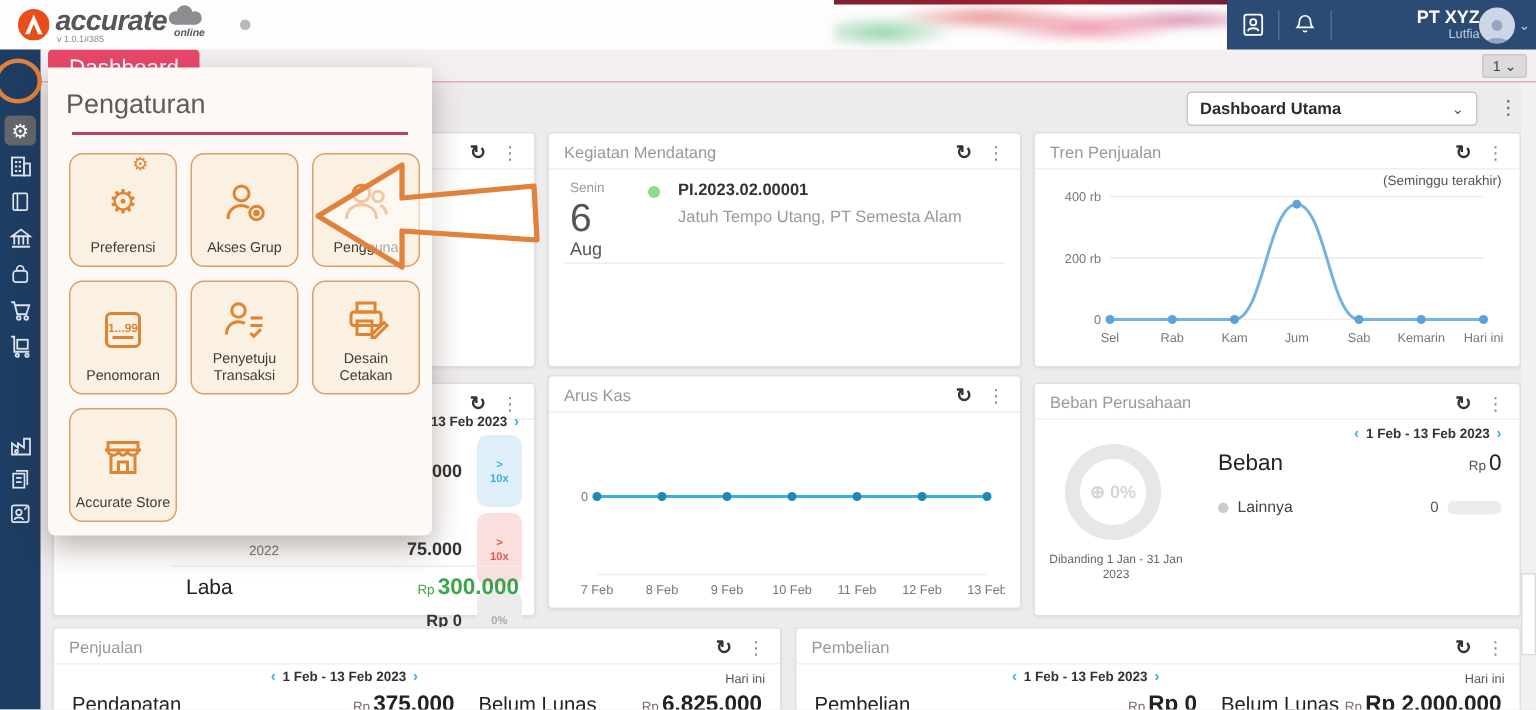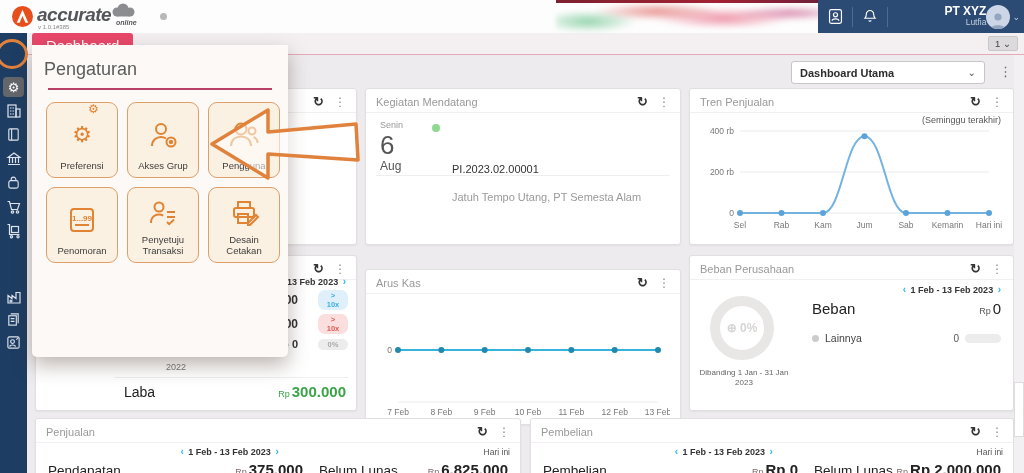--- a/index.html
+++ b/index.html
@@ -72,33 +72,33 @@
   .datenav { font-size:9px; font-weight:bold; color:#333; white-space:nowrap; }
   .datenav .arr { color:#29b6f6; font-size:10px; font-weight:bold; cursor:pointer; padding:0 2px; }
 
   
   .event-row { display:flex; padding:8px 14px 0; }
   .ev-day { width:46px; text-align:left; line-height:1; }
   .ev-dayname { font-size:9px; color:#999; }
   .ev-date { font-size:26px; color:#555; font-weight:300; margin:2px 0; }
   .ev-month { font-size:12px; color:#555; }
   .ev-dot { width:8px; height:8px; border-radius:50%; background:#8fd98f; margin:3px 12px 0 6px; }
-  .ev-code { font-size:11px; font-weight:normal; color:#333;margin-top:42px; }
-  .ev-desc { font-size:11px; color:#9a9a9a; margin-top:16px; }
+  .ev-code { font-size:11px; font-weight:bold; color:#333; }
+  .ev-desc { font-size:11px; color:#9a9a9a; margin-top:6px; }
   .keg-divider { position:absolute; left:10px; right:10px; top:86px; border-bottom:1px solid #eee; }
 
   
   .chart-sub { text-align:right; font-size:9px; color:#555; padding:2px 12px 0; }
   .chart-wrap { padding:0 10px; }
 
   
   .laba-rows { position:absolute; right:8px; top:34px; }
   .laba-row { display:flex; align-items:center; justify-content:flex-end; margin-bottom:4px; }
   .laba-val { font-size:12px; font-weight:bold; color:#333; }
-  .badge { font-size:7.5px; font-weight:bold; border-radius:7px; padding:1px 6px; margin-left:20px; width:30px; text-align:center; }
+  .badge { font-size:7.5px; font-weight:bold; border-radius:7px; padding:15px 6px; margin-left:10px; width:30px; text-align:center; }
   .badge-blue { background:#dff0fb; color:#3bb0e0; }
   .badge-red  { background:#fbdede; color:#e05a52; }
   .badge-gray { background:#ececec; color:#aaa; }
   .laba-datenav { position:absolute; right:8px; top:20px; }
   .laba-axis { position:absolute; left:130px; top:106px; font-size:9px; color:#777; }
   .laba-divider { position:absolute; left:78px; right:8px; top:121px; border-bottom:1px solid #eee; }
   .laba-total { position:absolute; left:88px; right:10px; top:127px; display:flex; align-items:baseline; }
   .laba-total-label { font-size:14px; color:#222; }
   .laba-total-val { margin-left:auto; color:#3aa548; font-size:15px; font-weight:bold; }
   .laba-total-val .cur { font-size:9px; font-weight:normal; margin-right:2px; }
@@ -377,21 +377,21 @@
     </div>
   </div>
   <span class="laba-axis">2022</span>
   <div class="laba-divider"></div>
   <div class="laba-total">
     <span class="laba-total-label">Laba</span>
     <span class="laba-total-val"><span class="cur">Rp</span><span>300.000</span></span>
   </div>
 </div>
 
-<div class="card" style="left:365px; top:269px; width:316px; height:156px;">
+<div class="card" style="left:365px; top:250px; width:316px; height:156px;">
   <div class="card-head">
     <span class="card-title">Arus Kas</span>
     <span class="head-icons">
       <span class="refresh">↻</span>
       <span class="kebab">⋮</span>
     </span>
   </div>
   <div class="chart-wrap" style="padding-top:2px">
     <svg viewBox="0 0 294 122" width="294" height="122">
         <text x="16" y="57" text-anchor="end" font-size="8.5" fill="#777">0</text>
@@ -552,18 +552,28 @@
       <span class="tile-icon">
         <svg width="34" height="34" viewBox="0 0 34 34" fill="none" stroke="#e08434" stroke-width="2">
           <rect x="11" y="5" width="12" height="6"></rect>
             <rect x="7" y="11" width="20" height="9" rx="2"></rect>
           <rect x="11" y="17" width="10" height="9"></rect>
             <path d="M21 26l8-8 2 2-8 8h-2z"></path>
         </svg>
       </span>
       <span class="tile-label">Desain Cetakan</span>
     </div>
+    <div class="tile">
+      <span class="tile-icon">
+        <svg width="34" height="34" viewBox="0 0 34 34" fill="none" stroke="#e08434" stroke-width="2">
+          <path d="M7 12V7h20v5M5 12h24M7 12c0 2 1.5 3.5 3.5 3.5S14 14 14 12m0 0c0 2 1.5 3.5 3 3.5s3-1.5 3-3.5m0 0c0 2 1.5 3.5 3.5 3.5S27 14 27 12"></path>
+          <path d="M9 16v11h16V16"></path>
+            <rect x="14" y="20" width="6" height="7"></rect>
+        </svg>
+      </span>
+      <span class="tile-label">Accurate Store</span>
+    </div>
   </div>
 </div>
 
 <svg class="arrow-annot" viewBox="0 0 156 84">
   <path d="M6 44 L62 10 L62 32 L150 24 L152 60 L62 54 L62 78 Z" fill="rgba(255,255,255,0.55)" stroke="#e0813c" stroke-width="3.5" stroke-linejoin="round"></path>
 </svg>
 
 </body></html>

